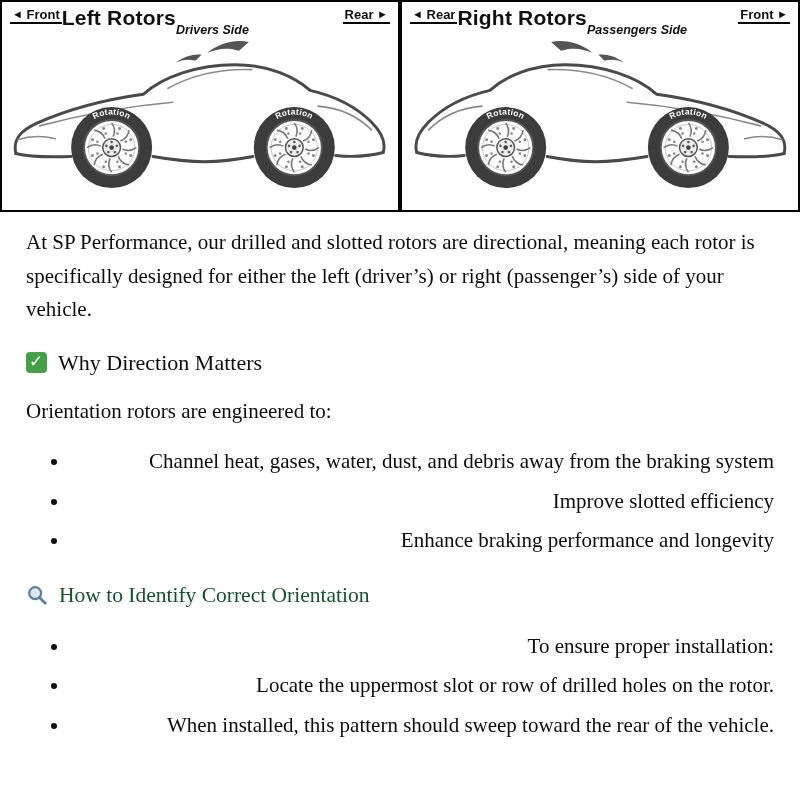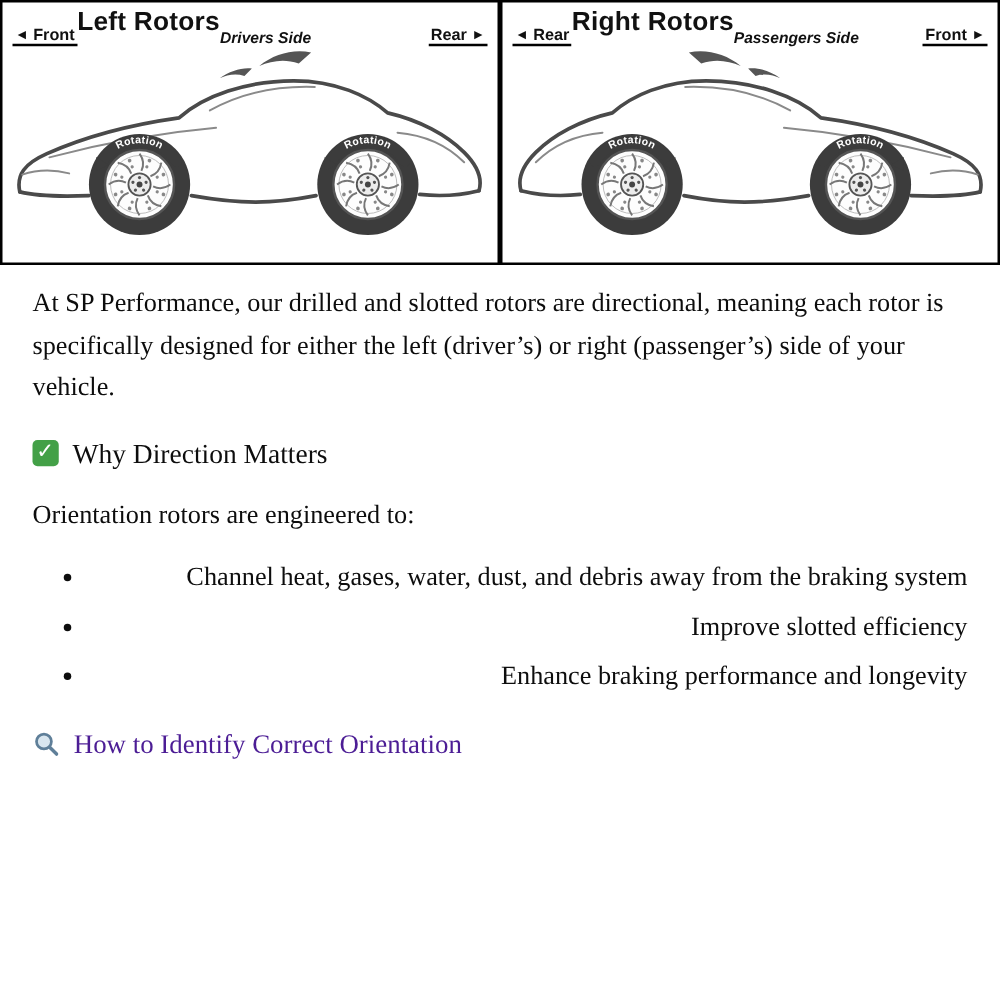--- a/index.html
+++ b/index.html
@@ -3,21 +3,21 @@
 <meta charset="utf-8">
 <style>
   html,body{margin:0;padding:0;background:#fff;color:#111;}
   body{width:800px;font-family:"Liberation Serif",serif;}
 
   
   .diagram{display:flex;width:800px;background:#fff;}
   .panel{box-sizing:border-box;width:50%;height:212px;border:2px solid #000;
          font-family:"Liberation Sans",sans-serif;overflow:hidden;background:#fff;}
   .panel + .panel{border-left-width:2px;}
-  .panel-head{display:flex;align-items:flex-end;padding:5px 8px 0 8px;}
+  .panel-head{display:flex;align-items:flex-start;padding:5px 8px 0 8px;}
   .corner{flex:0 0 auto;font-weight:bold;font-size:13px;border-bottom:2px solid #000;
           padding:0 2px 0 2px;white-space:nowrap;}
   .arr{font-size:11px;vertical-align:1px;}
   .titles{flex:1 1 auto;text-align:center;display:flex;flex-direction:row;line-height:1.05;}
   .panel-title{font-weight:bold;font-size:21px;letter-spacing:.2px;}
   .panel-subtitle{font-weight:bold;font-style:italic;font-size:12.5px;margin-top:17px;}
   .car-svg{display:block;width:100%;height:158px;}
 
   .body-line{fill:none;stroke:#4a4a4a;stroke-width:3;stroke-linecap:round;}
   .body-thin{fill:none;stroke:#8a8a8a;stroke-width:1.6;stroke-linecap:round;}
@@ -32,21 +32,21 @@
   .lug{fill:#555;}
   .band{fill:none;stroke:#3c3c3c;stroke-width:9;stroke-linecap:round;}
   .arrow-tri{fill:#3c3c3c;}
   .rot-label{font-family:"Liberation Sans",sans-serif;font-size:8.5px;font-weight:bold;
              fill:#fff;letter-spacing:.5px;}
 
   
   .content{padding:14px 26px 10px 26px;font-size:21px;line-height:1.6;color:#0d0d0d;}
   .content p{margin:0 0 16px 0;}
   .h-bold{font-size:22px;font-weight:normal;margin:22px 0 18px 0;line-height:1.3;}
-  .h-regular{font-size:21.5px;font-weight:normal;margin:24px 0 20px 0;line-height:1.3;color:#4c1d95;}
+  .h-regular{font-size:21.5px;font-weight:normal;margin:24px 0 20px 0;line-height:1.3;color:#14532d;}
   .content ul{margin:0 0 18px 0;padding-left:44px;text-align:right;}
   .content li{margin:0 0 6px 0;padding-left:4px;}
 
   .icon{display:inline-block;vertical-align:-3px;margin-right:11px;}
   .icon.check{width:21px;height:21px;background:#43a047;border-radius:4px;position:relative;}
   .icon.check::after{content:"\2713";position:absolute;left:3px;top:-2px;color:#fff;
                      font-weight:bold;font-size:17px;font-family:"DejaVu Sans",sans-serif;}
   .icon.mag{width:22px;height:22px;vertical-align:-4px;}
   .icon.mag svg{display:block;width:22px;height:22px;}
 </style>
@@ -188,14 +188,19 @@
       <li>Enhance braking performance and longevity</li>
     </ul>
 
   <h2 class="h-regular">
     <span class="icon mag"><svg viewBox="0 0 24 24">
           <circle cx="10" cy="10" r="6.5" fill="#d9e6ef" stroke="#5f7f99" stroke-width="2.4"></circle>
           <line x1="15" y1="15" x2="21" y2="21" stroke="#5f7f99" stroke-width="3" stroke-linecap="round"></line>
         </svg></span><span>How to Identify Correct Orientation</span>
   </h2>
 
+  <ul>
+      <li>To ensure proper installation:</li>
+      <li>Locate the uppermost slot or row of drilled holes on the rotor.</li>
+      <li>When installed, this pattern should sweep toward the rear of the vehicle.</li>
+    </ul>
 
 </main>
 
 </body></html>

